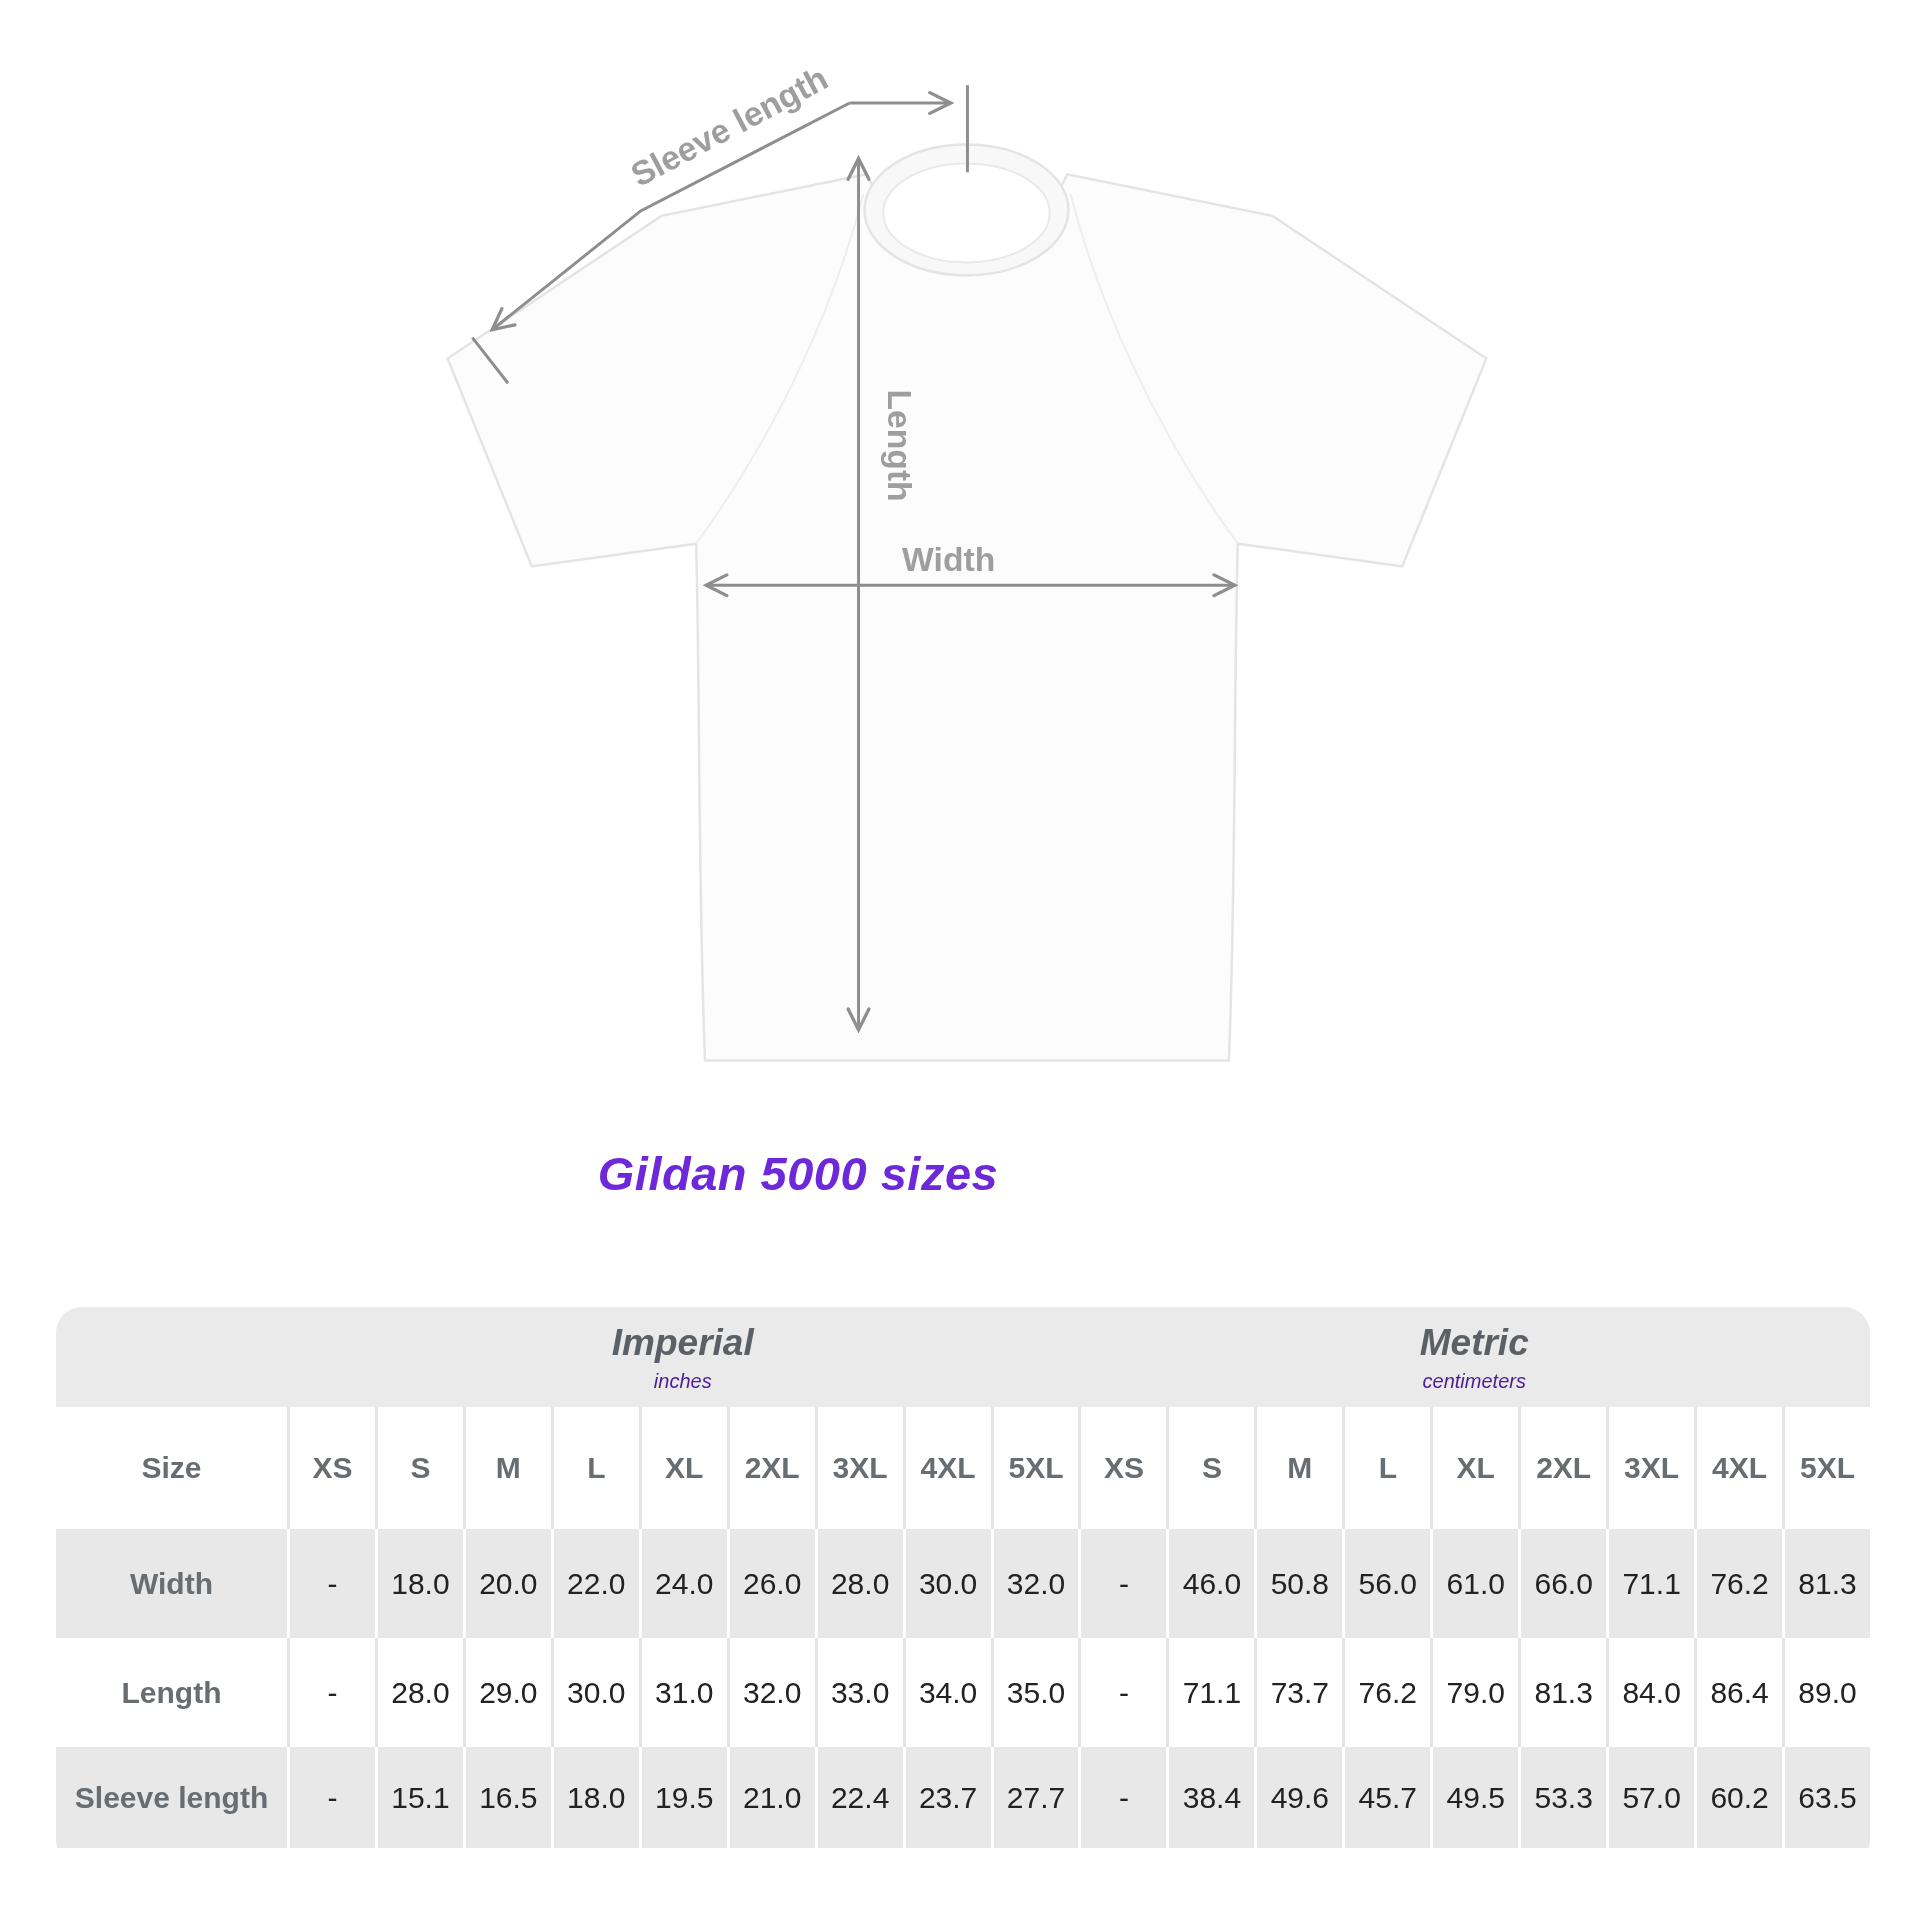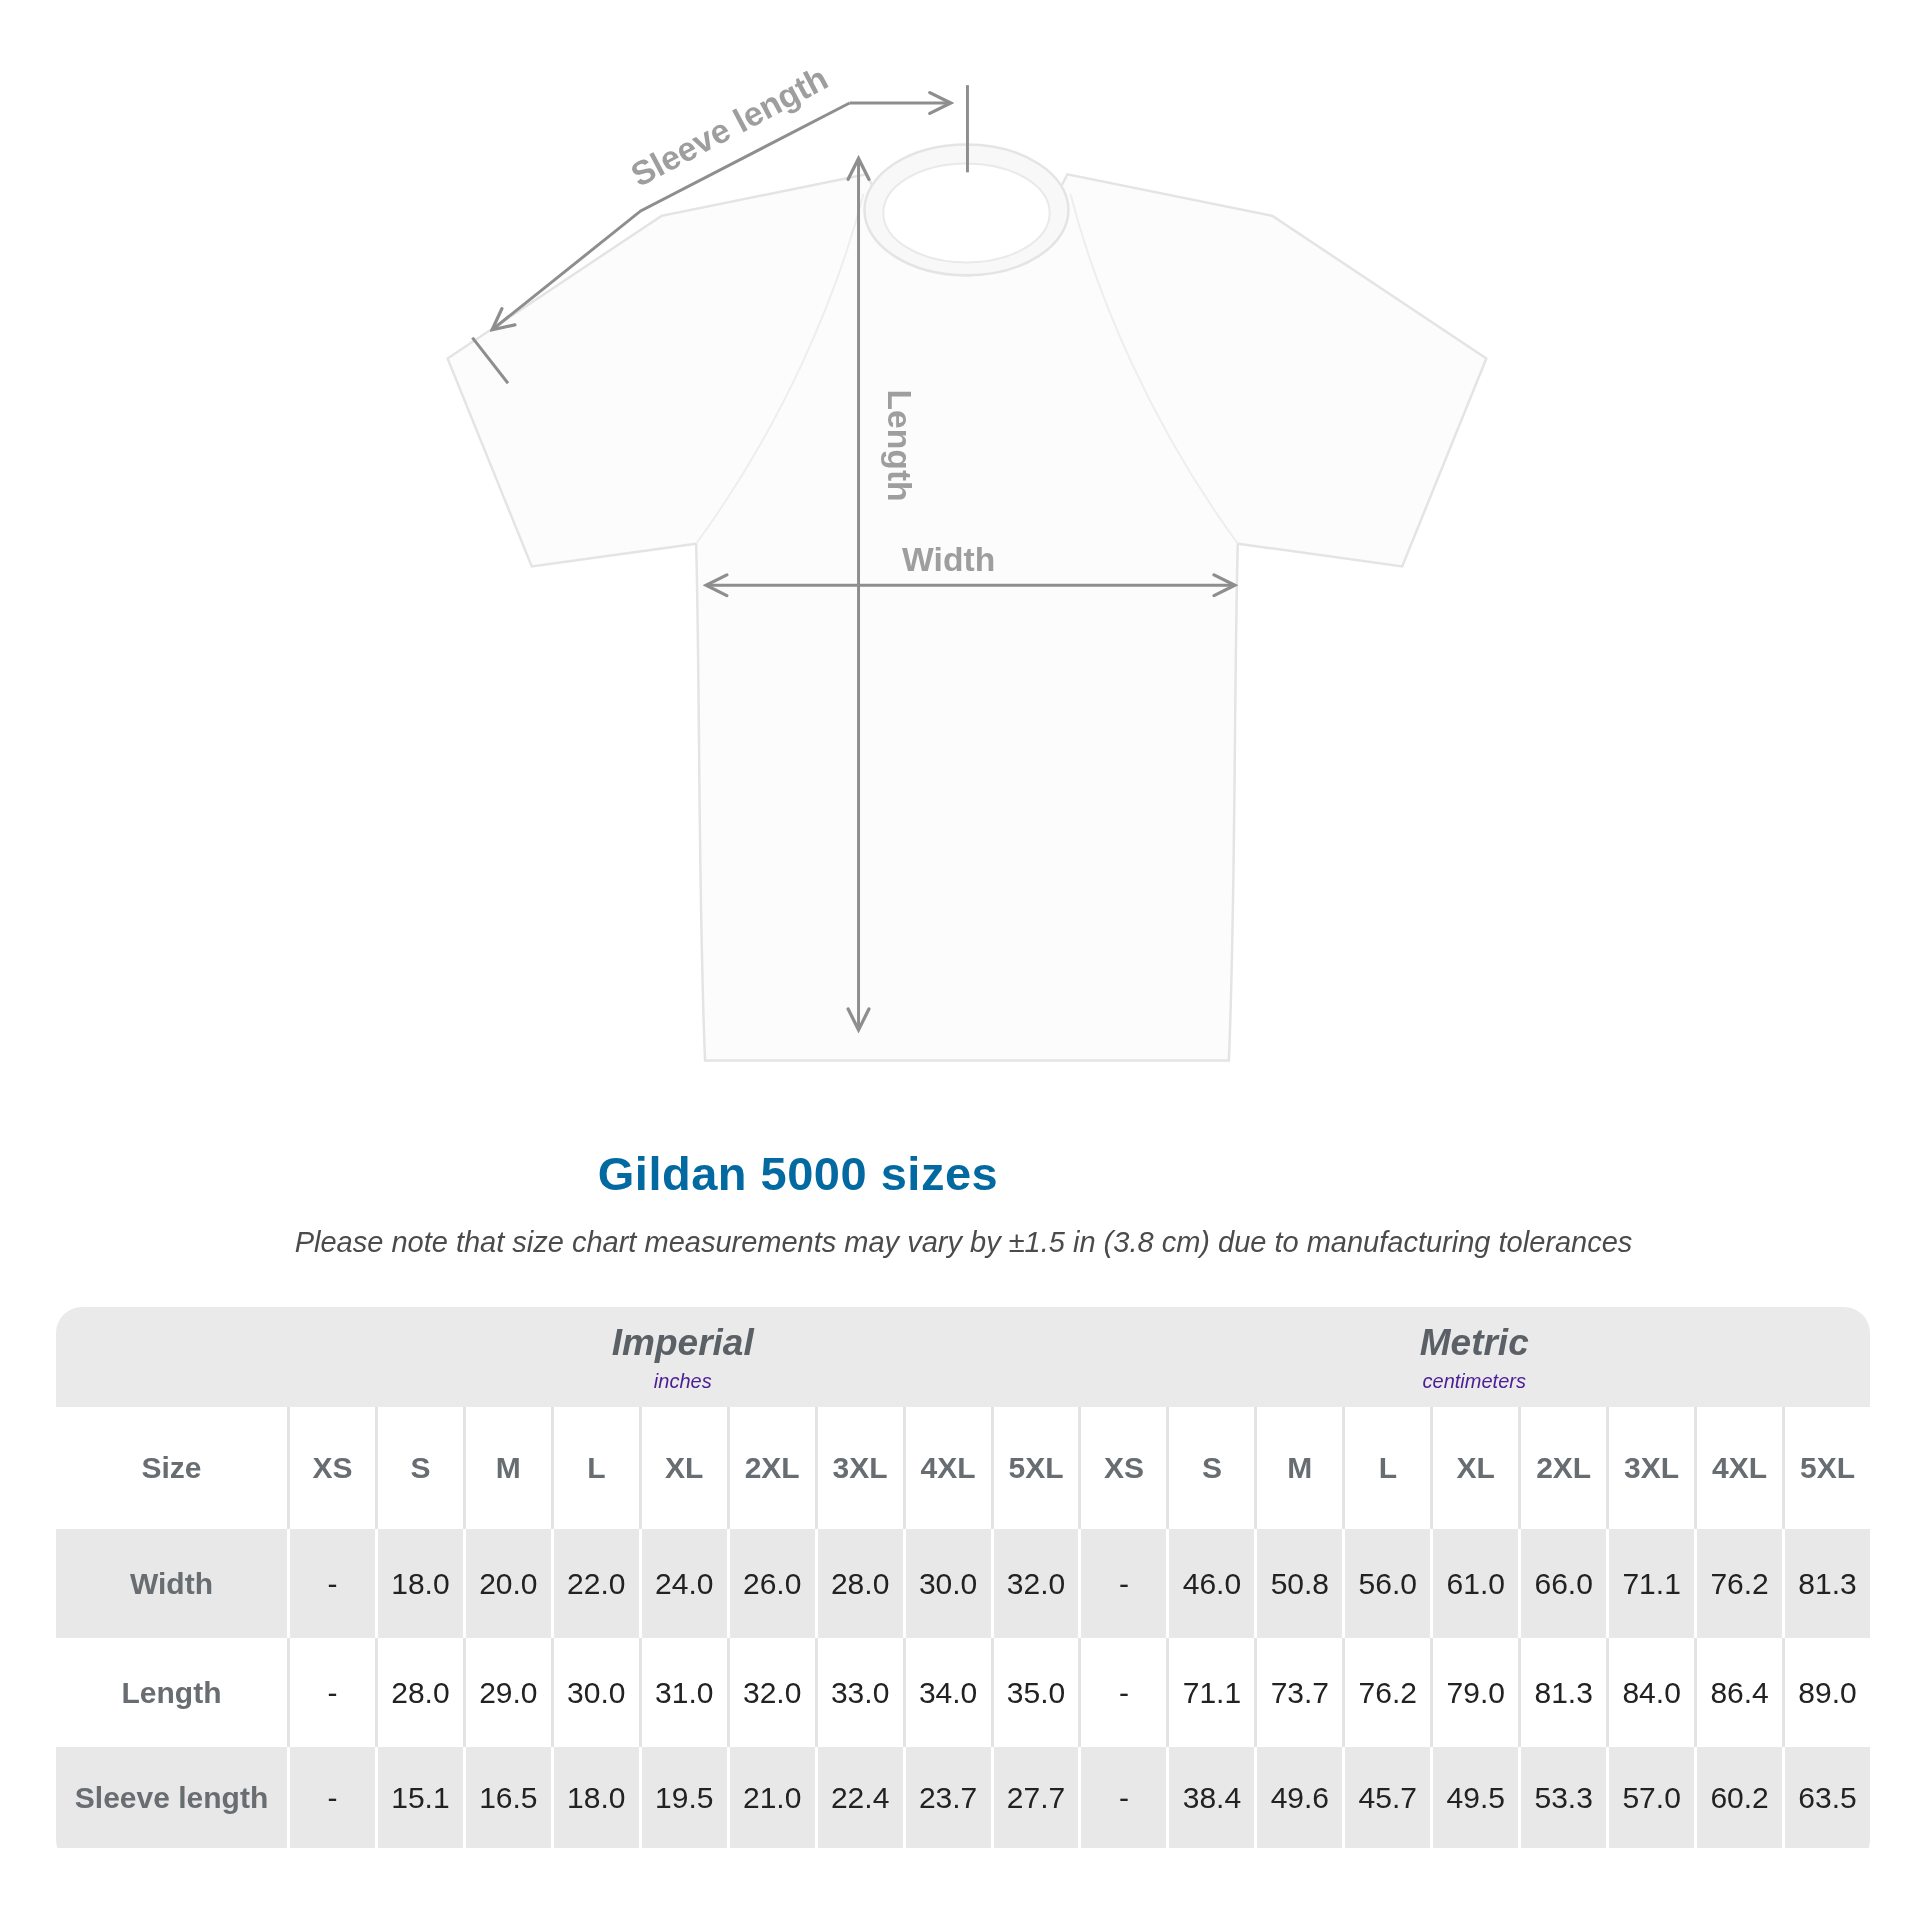--- a/index.html
+++ b/index.html
@@ -5,21 +5,21 @@
   html,body{margin:0;padding:0;background:#ffffff;}
   .page{
     position:relative;width:1927px;height:1927px;background:#ffffff;overflow:hidden;
     font-family:"Liberation Sans", sans-serif;
   }
   
   .diagram{position:absolute;left:0;top:0;width:1927px;height:1119px;}
   
   .title{
     position:absolute;left:0;top:1146px;width:1596px;text-align:center;
-    font-size:47px;font-weight:700;color:#0369a1;letter-spacing:0.5px;
+    font-size:47px;font-weight:700;color:#6d28d9;letter-spacing:0.5px;font-style:italic;
   }
   .note{
     position:absolute;left:0;top:1226px;width:1927px;text-align:center;
     font-size:29px;font-style:italic;color:#4b4b4b;
   }
   
   .size-table{
     position:absolute;left:56px;top:1307px;width:1814px;height:559px;
     border-radius:26px;overflow:hidden;background:#ffffff;
   }
@@ -86,21 +86,20 @@
     </g>
     <text x="897" y="450" transform="rotate(90 897 450)" text-anchor="middle" font-size="34" font-weight="700" fill="#9e9e9e">Length</text>
 
     <g stroke="#8e8e8e" stroke-width="3" fill="none">
       <path d="M713 591 L1247 591" marker-start="url(#arr)" marker-end="url(#arr)"></path>
     </g>
     <text x="958" y="577" text-anchor="middle" font-size="34" font-weight="700" fill="#9e9e9e">Width</text>
   </svg>
 
   <div class="title">Gildan 5000 sizes</div>
-  <div class="note">Please note that size chart measurements may vary by ±1.5 in (3.8 cm) due to manufacturing tolerances</div>
 
   <div class="size-table">
     <div class="units-row">
       <div class="unit-group ug-imperial">
         <div class="unit-name">Imperial</div>
         <div class="unit-sub">inches</div>
       </div>
       <div class="unit-group ug-metric">
         <div class="unit-name">Metric</div>
         <div class="unit-sub">centimeters</div>

